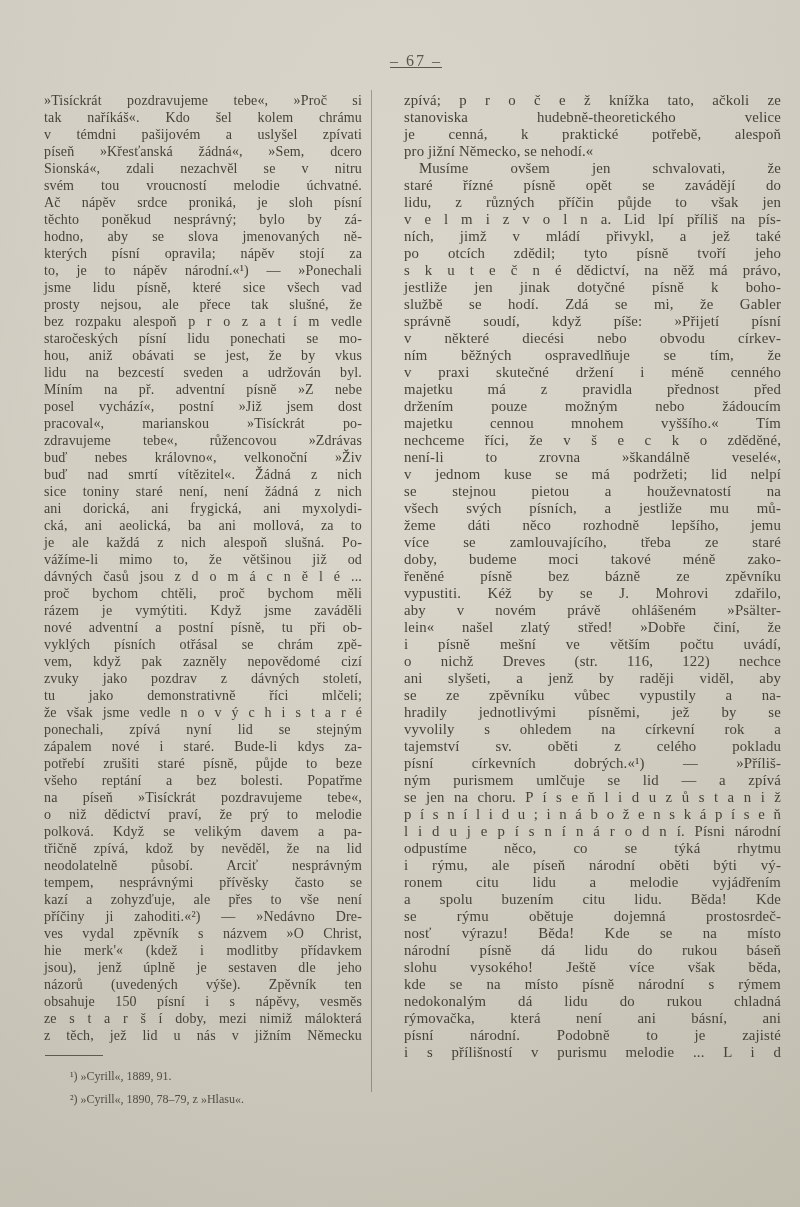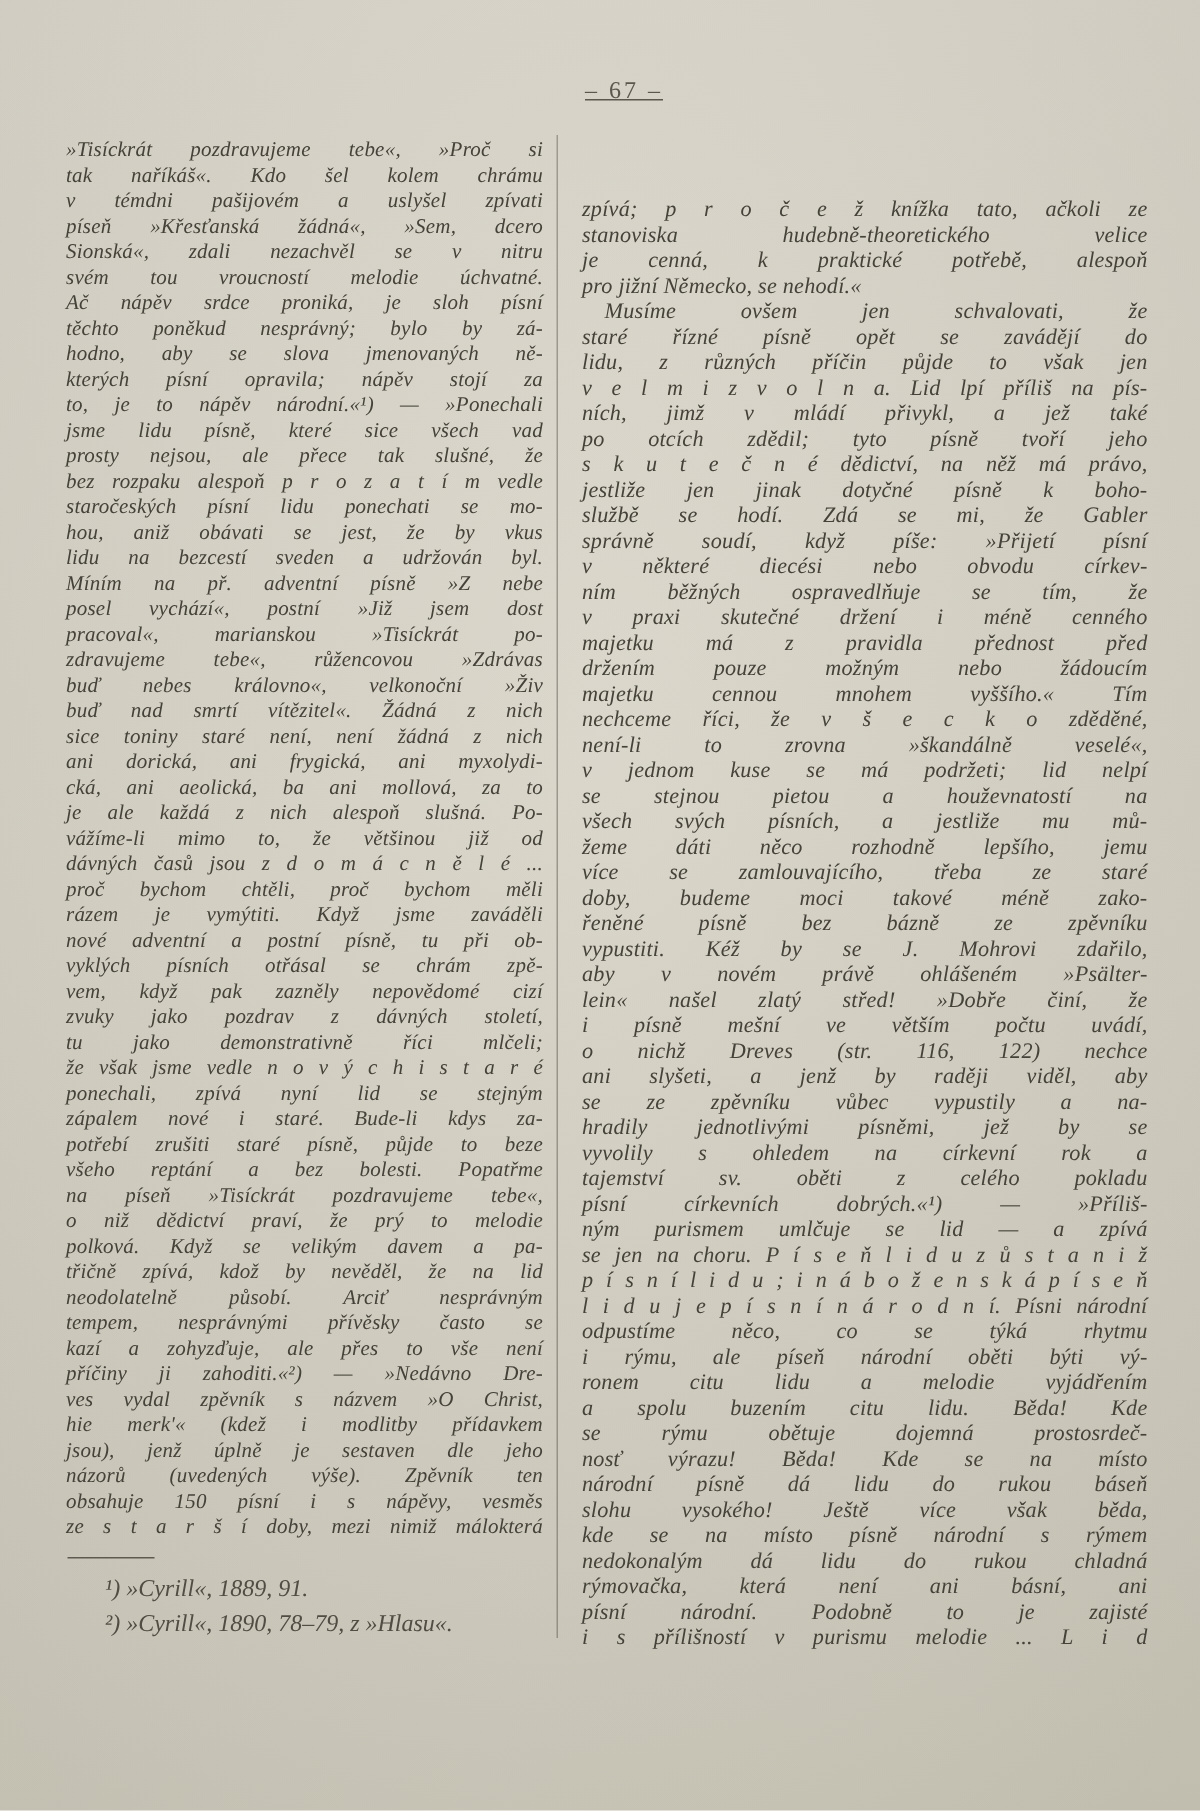--- a/index.html
+++ b/index.html
@@ -24,32 +24,30 @@
     width: 100%;
     text-align: center;
     font-size: 16px;
     letter-spacing: 2px;
     color: #5b574e;
     text-decoration: underline;
   }
   .column {
     position: absolute;
     top: 92px;
-    font-style: italic;
   }
   .column.left {
     left: 44px;
     width: 318px;
     font-size: 14px;
   }
   .column.right {
-    left: 388px;
+    left: 404px;
     width: 377px;
     font-size: 14.8px;
-    margin-top: 40px;
   }
   .divider {
     position: absolute;
     top: 90px;
     left: 371px;
     width: 1px;
     height: 1002px;
     background: linear-gradient(#8a867b, #817d72);
     opacity: 0.75;
   }
@@ -70,21 +68,21 @@
   .footnotes {
     margin-top: 11px;
   }
   .footnote-rule {
     width: 58px;
     height: 0;
     border-top: 1px solid #5e5a50;
     margin: 0 0 9px 1px;
   }
   .fline {
-    font-size: 16px;
+    font-size: 12px;
     line-height: 23px;
     color: #514d44;
     text-indent: 26px;
     white-space: nowrap;
   }
 </style>
 </head>
 <body>
 
 <div class="page">
@@ -143,20 +141,21 @@
         <div class="tline">neodolatelně působí. Arciť nesprávným</div>
         <div class="tline">tempem, nesprávnými přívěsky často se</div>
         <div class="tline">kazí a zohyzďuje, ale přes to vše není</div>
         <div class="tline">příčiny ji zahoditi.«²) — »Nedávno Dre-</div>
         <div class="tline">ves vydal zpěvník s názvem »O Christ,</div>
         <div class="tline">hie merk'« (kdež i modlitby přídavkem</div>
         <div class="tline">jsou), jenž úplně je sestaven dle jeho</div>
         <div class="tline">názorů (uvedených výše). Zpěvník ten</div>
         <div class="tline">obsahuje 150 písní i s nápěvy, vesměs</div>
         <div class="tline">ze s t a r š í doby, mezi nimiž málokterá</div>
+        <div class="tline">z těch, jež lid u nás v jižním Německu</div>
       </div>
     <div class="footnotes">
       <div class="footnote-rule"></div>
       <div>
           <div class="fline">¹) »Cyrill«, 1889, 91.</div>
           <div class="fline">²) »Cyrill«, 1890, 78–79, z »Hlasu«.</div>
         </div>
     </div>
   </div>
 

